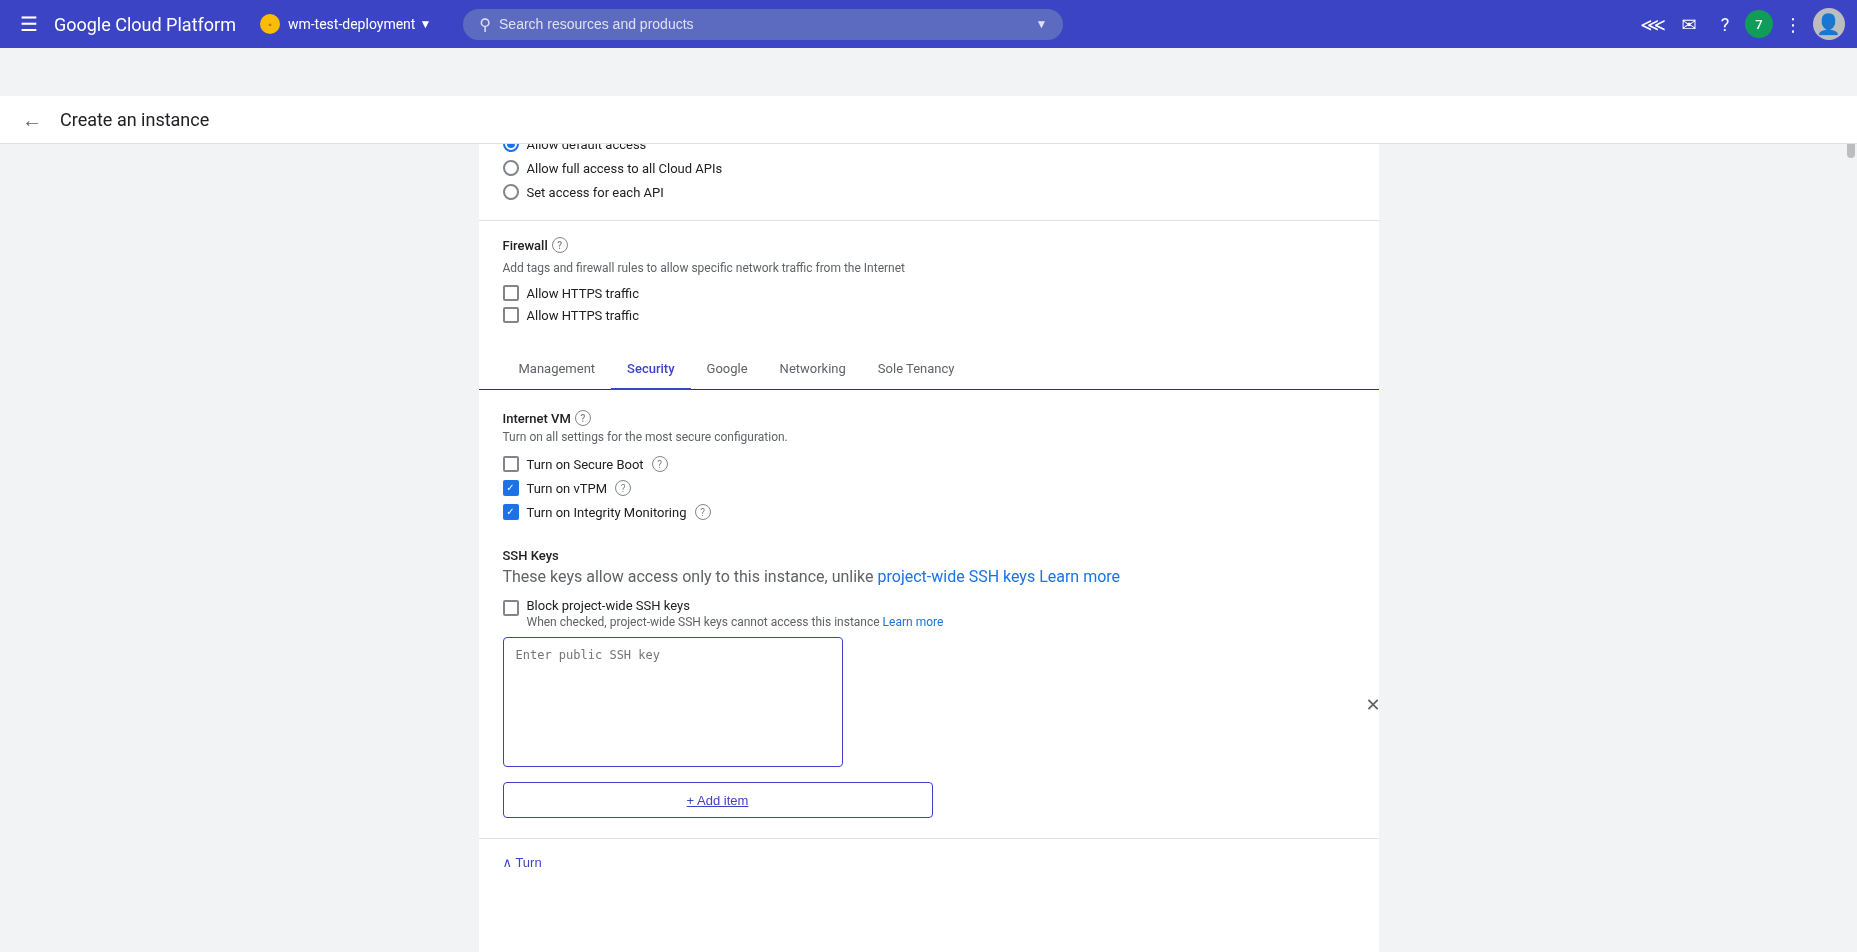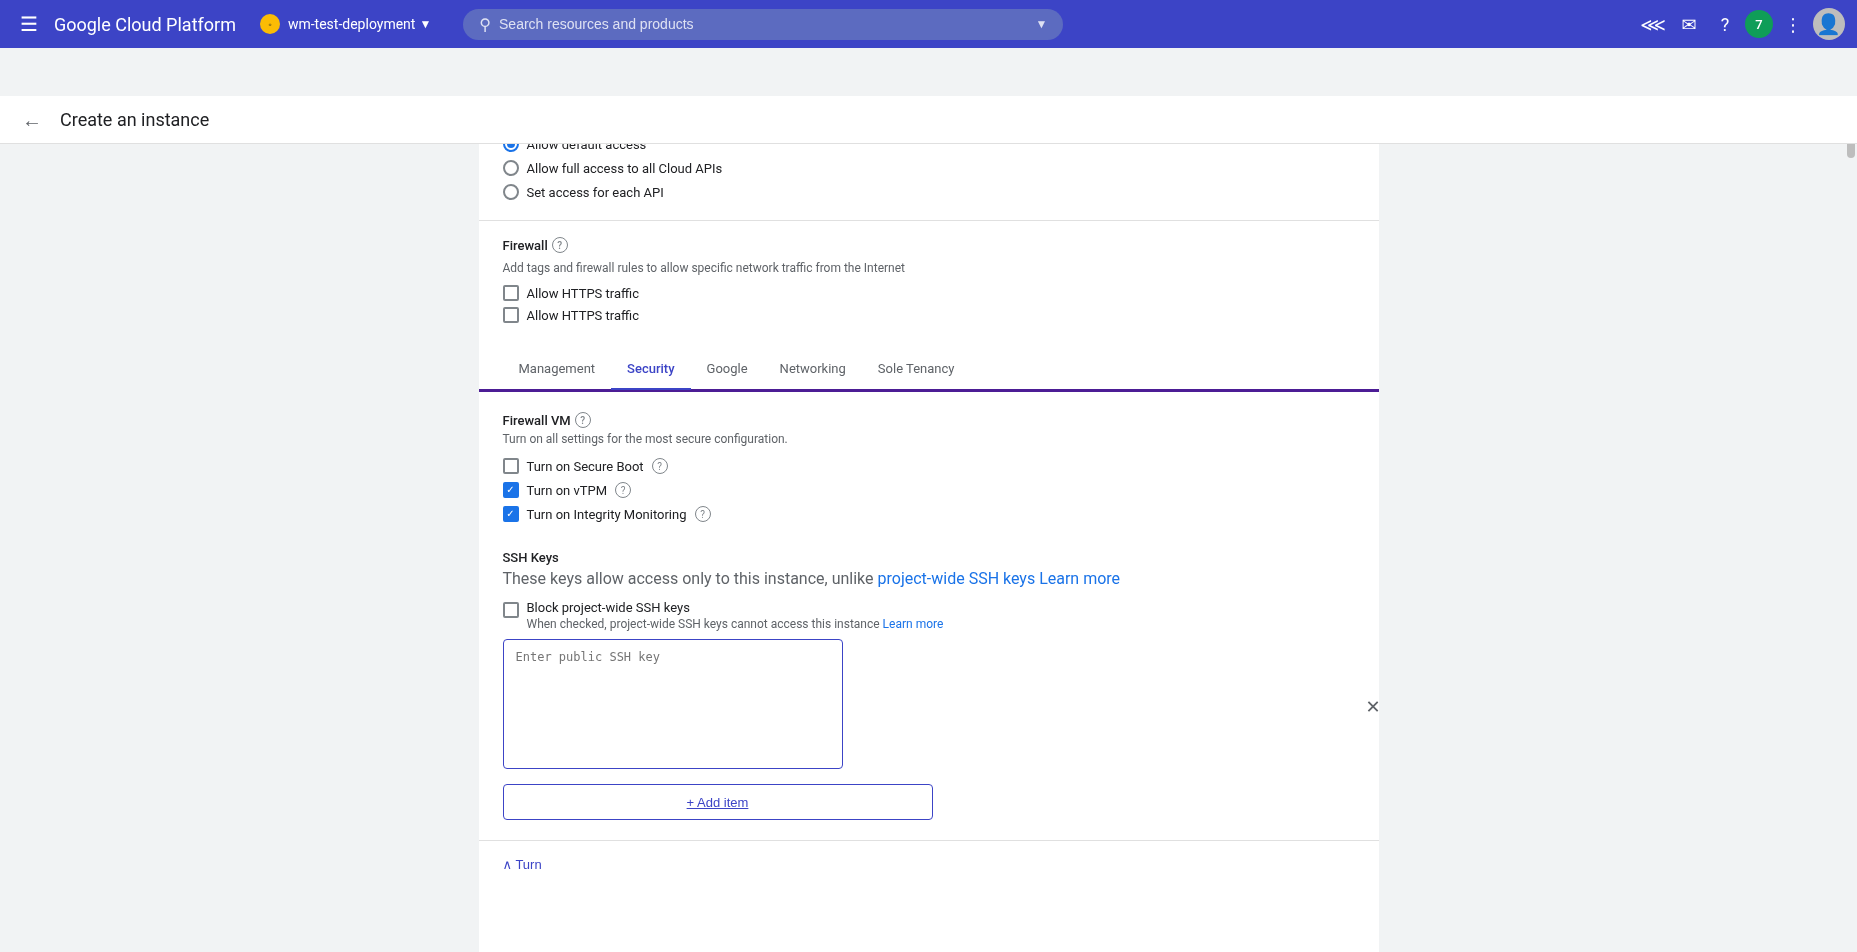--- a/index.html
+++ b/index.html
@@ -209,21 +209,21 @@
       border: 2px solid #80868b;
       border-radius: 2px;
       display: flex; align-items: center; justify-content: center;
       flex-shrink: 0;
       background: white;
     }
 
     
     .tabs-bar {
       display: flex;
-      border-bottom: 3px solid #4c1d95;
+      border-bottom: 1px solid #4c1d95;
       padding: 0 24px;
       background: white;
     }
     .tab {
       padding: 12px 16px;
       font-size: 13px;
       color: #5f6368;
       cursor: pointer;
       border-bottom: 2px solid transparent;
       margin-bottom: -1px;
@@ -396,21 +396,21 @@
     <div class="tabs-bar">
       <div class="tab">Management</div>
       <div class="tab active">Security</div>
       <div class="tab">Google</div>
       <div class="tab">Networking</div>
       <div class="tab">Sole Tenancy</div>
     </div>
 
     <div class="shielded-section">
       <div class="shielded-title">
-        <span>Firewall VM</span>
+        <span>Internet VM</span>
         <span class="help-icon">?</span>
       </div>
       <div class="shielded-desc">Turn on all settings for the most secure configuration.</div>
 
       <label class="vm-option">
         <div class="checkbox-box-sm"></div>
         <span>Turn on Secure Boot</span>
         <span class="help-icon">?</span>
       </label>
 

